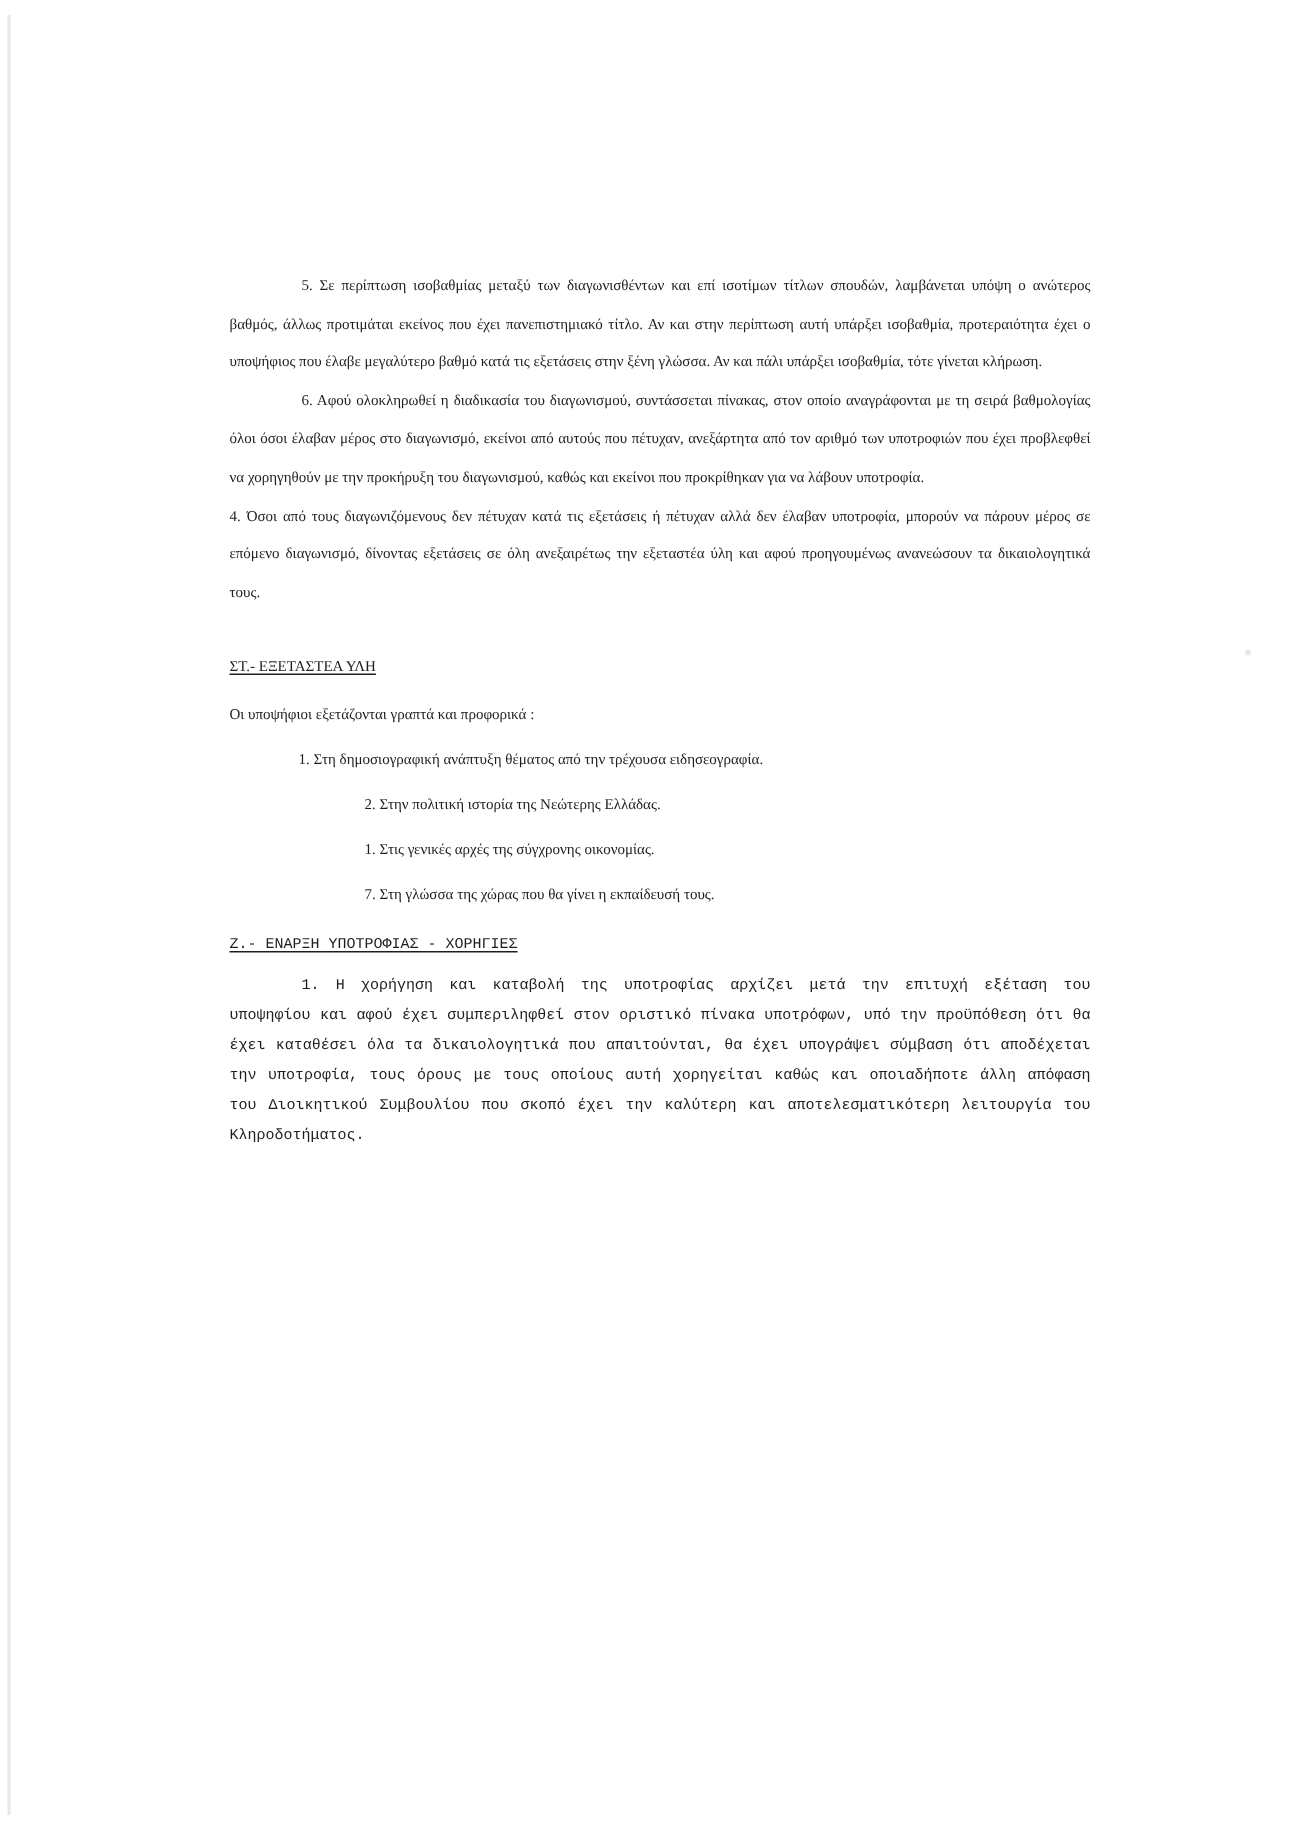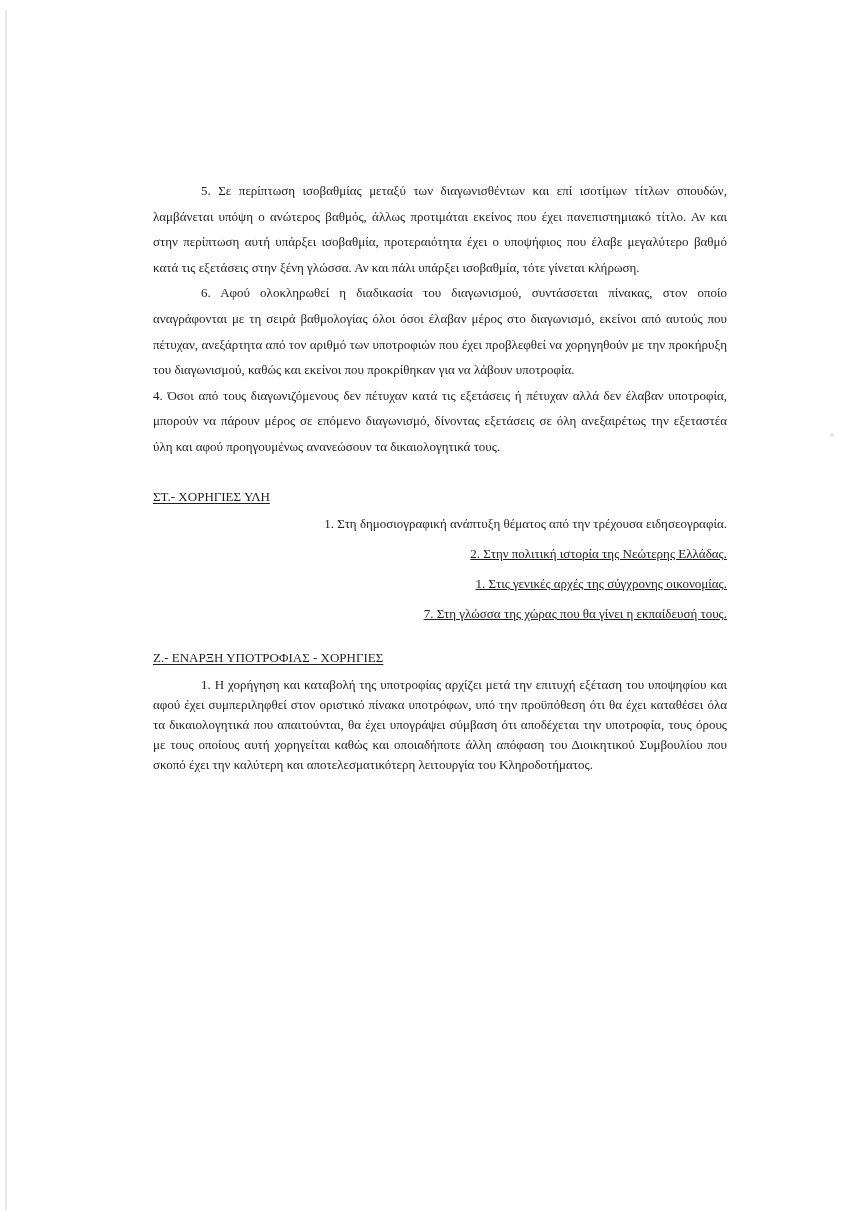--- a/index.html
+++ b/index.html
@@ -23,53 +23,54 @@
     left: 830px; top: 433px;
     width: 4px; height: 4px;
     border-radius: 50%;
     background: #e3e7ef;
   }
   .page {
     position: absolute;
     left: 153px;
     top: 178px;
     width: 574px;
-    font-size: 13px;
+    font-size: 10px;
     line-height: 25.6px;
   }
   p { margin: 0; text-align: justify; }
   .indent { text-indent: 48px; }
   .heading {
     text-decoration: underline;
     text-underline-offset: 2px;
     margin: 0;
   }
   #sec-st { margin-top: 24px; }
-  #sec-z { margin-top: 16px; }
-  .list { margin: 0; padding: 0; list-style: none; text-align: right; }
+  #sec-z { margin-top: 6px; font-family: Liberation Mono, monospace; }
+  .list { margin: 0; padding: 0; list-style: none; }
   .list li { line-height: 30px; }
   .list li.l1 { padding-left: 46px; }
-  .list li.lx { padding-left: 90px; text-decoration: underline; }
+  .list li.lx { padding-left: 90px; }
   .intro { line-height: 30px; margin-top: 4px; }
   .z-para { margin-top: 4px; line-height: 20px; }
 </style>
 </head>
 <body>
 
 <div class="edge-line"></div>
 <div class="speck"></div>
 
 <div class="page">
 
   <p class="indent">5. Σε περίπτωση ισοβαθμίας μεταξύ των διαγωνισθέντων και επί ισοτίμων τίτλων σπουδών, λαμβάνεται υπόψη ο ανώτερος βαθμός, άλλως προτιμάται εκείνος που έχει πανεπιστημιακό τίτλο. Αν και στην περίπτωση αυτή υπάρξει ισοβαθμία, προτεραιότητα έχει ο υποψήφιος που έλαβε μεγαλύτερο βαθμό κατά τις εξετάσεις στην ξένη γλώσσα. Αν και πάλι υπάρξει ισοβαθμία, τότε γίνεται κλήρωση.</p>
   <p class="indent">6. Αφού ολοκληρωθεί η διαδικασία του διαγωνισμού, συντάσσεται πίνακας, στον οποίο αναγράφονται με τη σειρά βαθμολογίας όλοι όσοι έλαβαν μέρος στο διαγωνισμό, εκείνοι από αυτούς που πέτυχαν, ανεξάρτητα από τον αριθμό των υποτροφιών που έχει προβλεφθεί να χορηγηθούν με την προκήρυξη του διαγωνισμού, καθώς και εκείνοι που προκρίθηκαν για να λάβουν υποτροφία.</p>
   <p>4. Όσοι από τους διαγωνιζόμενους δεν πέτυχαν κατά τις εξετάσεις ή πέτυχαν αλλά δεν έλαβαν υποτροφία, μπορούν να πάρουν μέρος σε επόμενο διαγωνισμό, δίνοντας εξετάσεις σε όλη ανεξαιρέτως την εξεταστέα ύλη και αφού προηγουμένως ανανεώσουν τα δικαιολογητικά τους.</p>
 
   <section id="sec-st">
-    <p class="heading">ΣΤ.- ΧΟΡΗΓΙΕΣ ΥΛΗ</p>
+    <p class="heading">ΣΤ.- ΕΞΕΤΑΣΤΕΑ ΥΛΗ</p>
+    <p class="intro">Οι υποψήφιοι εξετάζονται γραπτά και προφορικά :</p>
     <ul class="list">
       <li class="l1">1. Στη δημοσιογραφική ανάπτυξη θέματος από την τρέχουσα ειδησεογραφία.</li>
       <li class="lx">2. Στην πολιτική ιστορία της Νεώτερης Ελλάδας.</li>
       <li class="lx">1. Στις γενικές αρχές της σύγχρονης οικονομίας.</li>
       <li class="lx">7. Στη γλώσσα της χώρας που θα γίνει η εκπαίδευσή τους.</li>
     </ul>
   </section>
 
   <section id="sec-z">
     <p class="heading">Ζ.- ΕΝΑΡΞΗ ΥΠΟΤΡΟΦΙΑΣ - ΧΟΡΗΓΙΕΣ</p>

